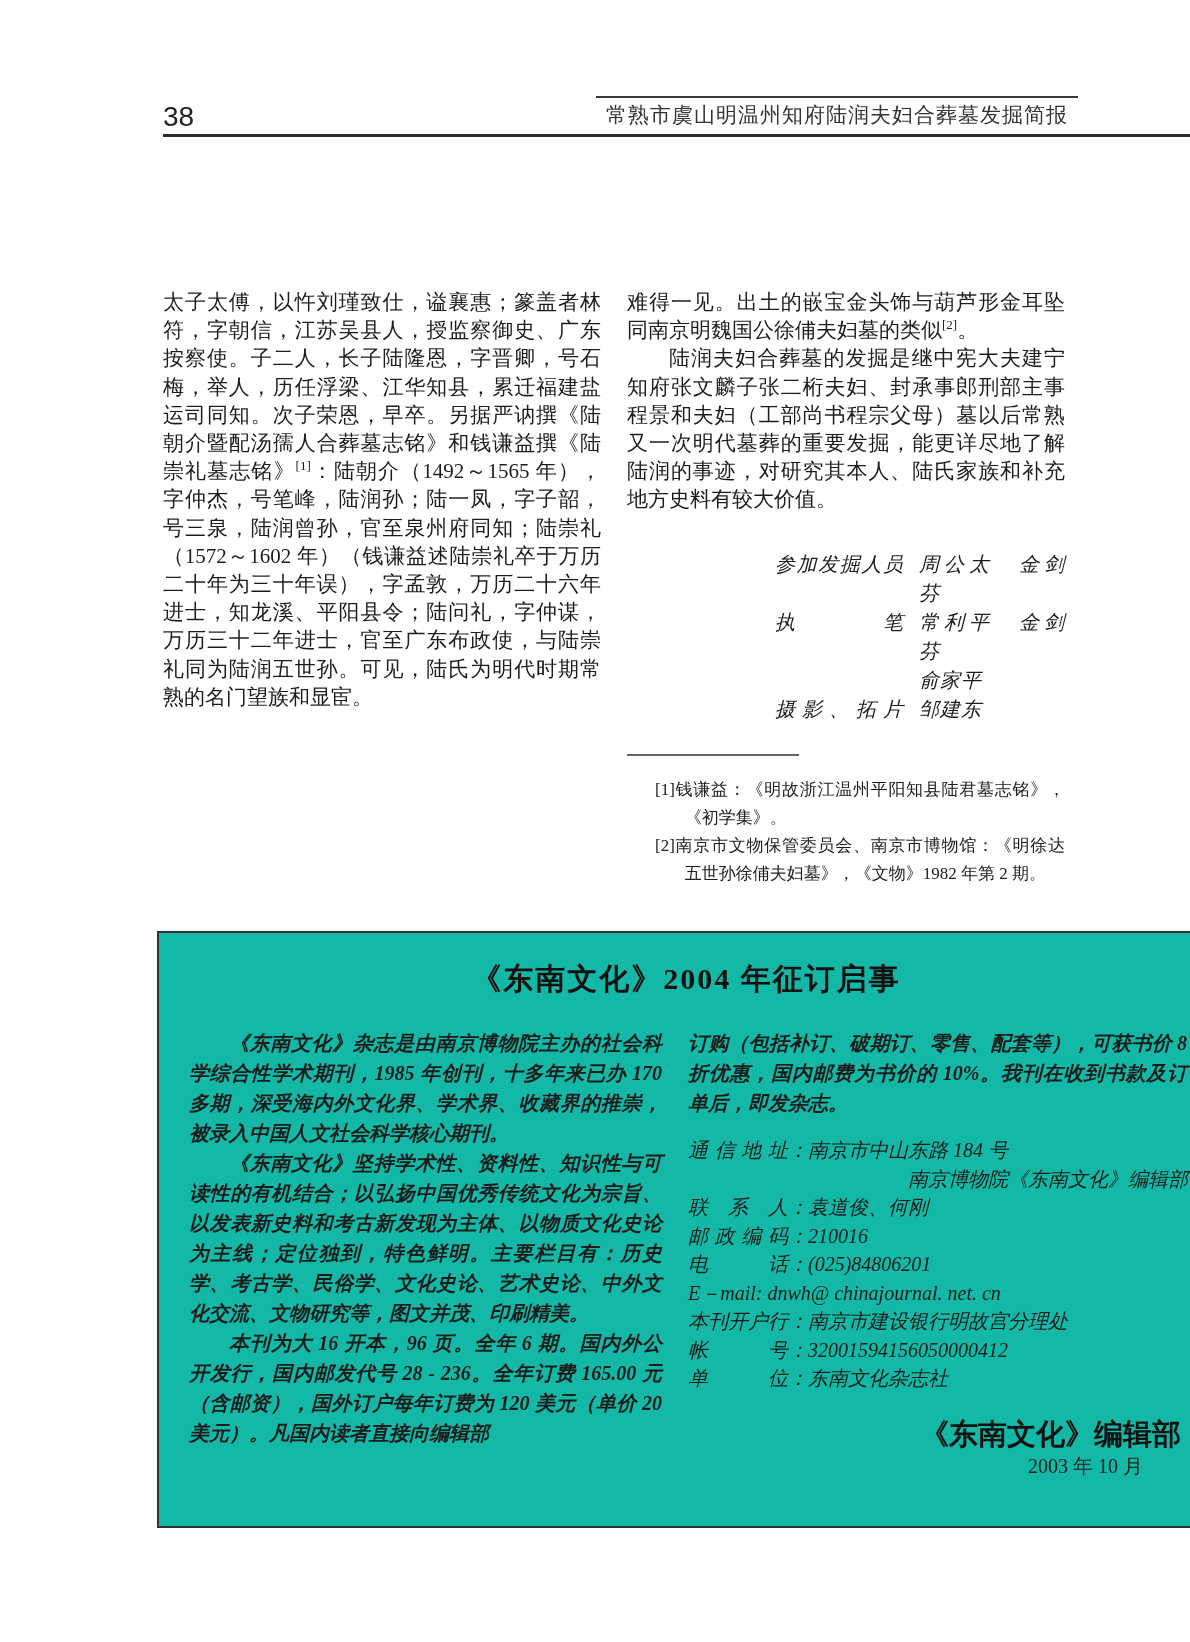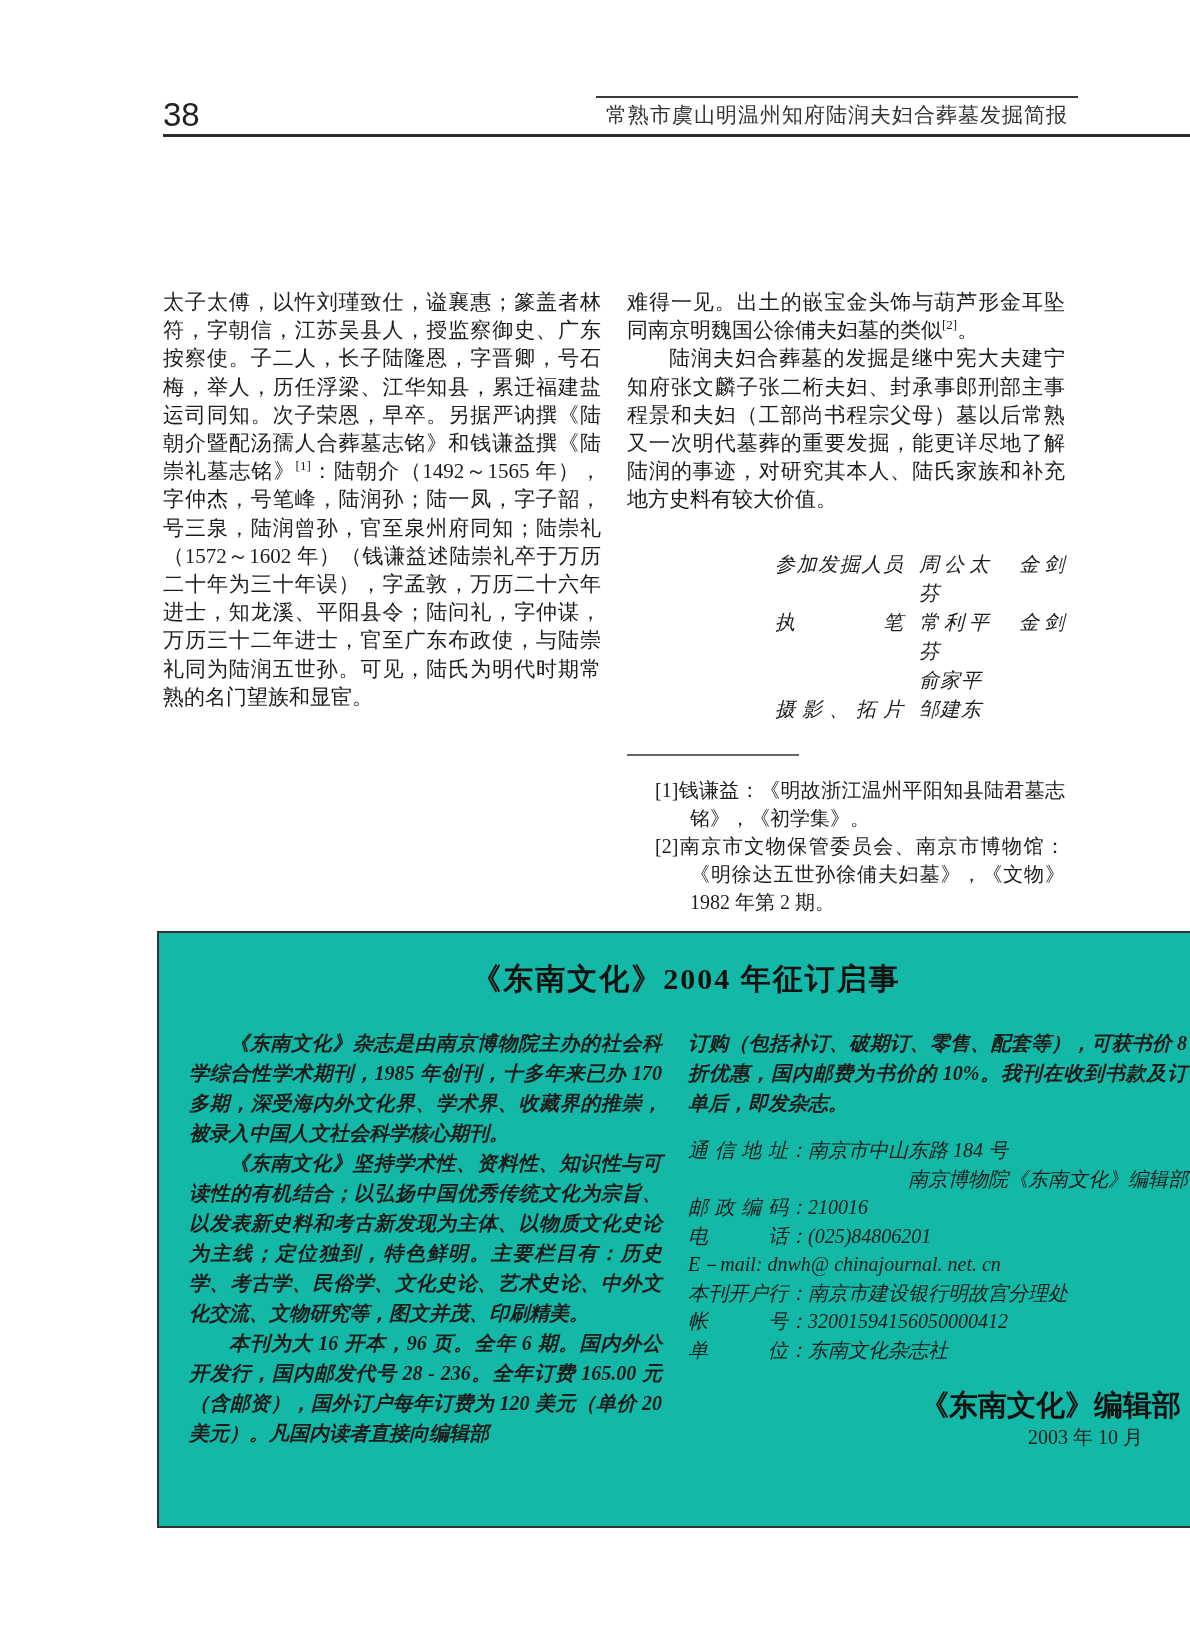--- a/index.html
+++ b/index.html
@@ -9,21 +9,21 @@
     overflow:hidden;
   }
   
   .header{
     position:absolute;left:163px;top:96px;width:1027px;
     display:flex;justify-content:space-between;align-items:flex-end;
     border-bottom:3px solid #2b2b2b;
   }
   .page-number{
     font-family:"Liberation Sans","DejaVu Sans",sans-serif;
-    font-size:33px;line-height:1;padding-bottom:3px;color:#222;
+    font-size:28px;line-height:1;padding-bottom:3px;color:#222;
   }
   .running-title{
     border-top:2px solid #3a3a3a;
     margin-right:112px;
     padding:3px 10px 5px 10px;
     font-family:"Liberation Sans","DejaVu Sans",sans-serif;
     font-size:21px;color:#333;letter-spacing:1px;
   }
   
   .columns{
@@ -34,21 +34,21 @@
   .col p{margin:0;}
   .col p.indent{text-indent:2em;}
   sup{font-size:13px;line-height:0;}
   
   .credits{margin:36px 0 0 148px;font-style:italic;font-size:20px;}
   .credit-row{display:flex;line-height:29px;}
   .credit-label{width:128px;text-align:justify;text-align-last:justify;margin-right:16px;flex-shrink:0;}
   .credit-names{letter-spacing:1px;}
   
   .fn-divider{width:172px;border-top:2px solid #666;margin:30px 0 20px 0;}
-  .footnotes{margin-left:28px;font-size:20px;line-height:28px;}
+  .footnotes{margin-left:28px;font-size:17px;line-height:28px;}
   .footnote{margin:0;padding-left:1.75em;text-indent:-1.75em;text-align:justify;}
   
   .notice-box{
     position:absolute;left:157px;top:931px;width:1058px;height:597px;
     border:2px solid #333;box-sizing:border-box;background:#14b8a6;
   }
   .box-title{
     text-align:center;font-weight:bold;font-size:30px;
     margin:26px 0 0 0;letter-spacing:2px;color:#111;
   }
@@ -126,20 +126,24 @@
       <div class="contact">
         <div class="contact-row">
           <span class="contact-label">通信地址</span>
           <span class="contact-value">：南京市中山东路 184 号</span>
         </div>
         <div class="contact-row cont">
           <span class="contact-label"></span>
           <span class="contact-value">南京博物院《东南文化》编辑部</span>
         </div>
         <div class="contact-row">
+          <span class="contact-label">联系人</span>
+          <span class="contact-value">：袁道俊、何刚</span>
+        </div>
+        <div class="contact-row">
           <span class="contact-label">邮政编码</span>
           <span class="contact-value">：210016</span>
         </div>
         <div class="contact-row">
           <span class="contact-label">电话</span>
           <span class="contact-value">：(025)84806201</span>
         </div>
         <div class="contact-row email">
           <span class="contact-label">E－mail</span>
           <span class="contact-value">: dnwh@ chinajournal. net. cn</span>

